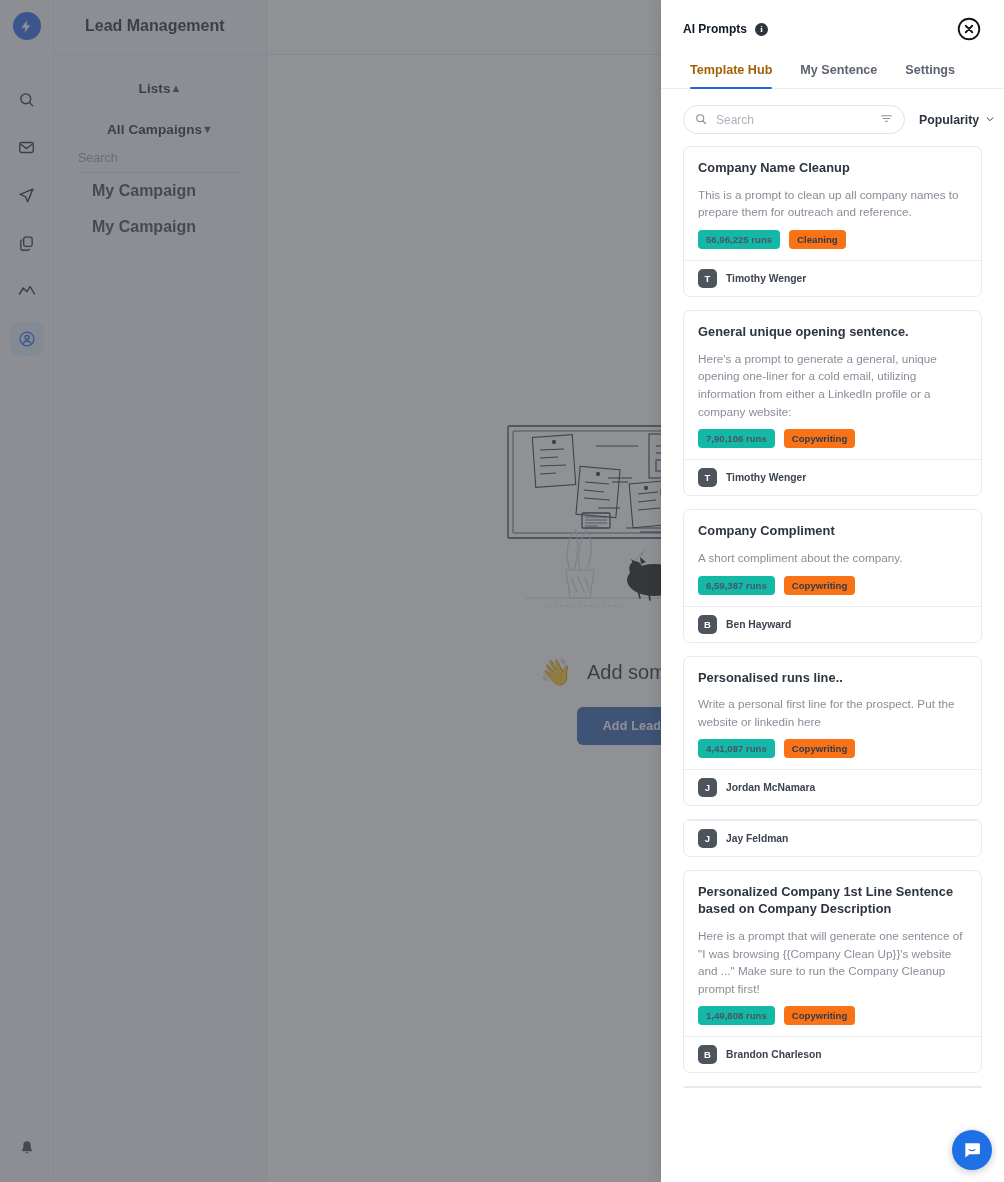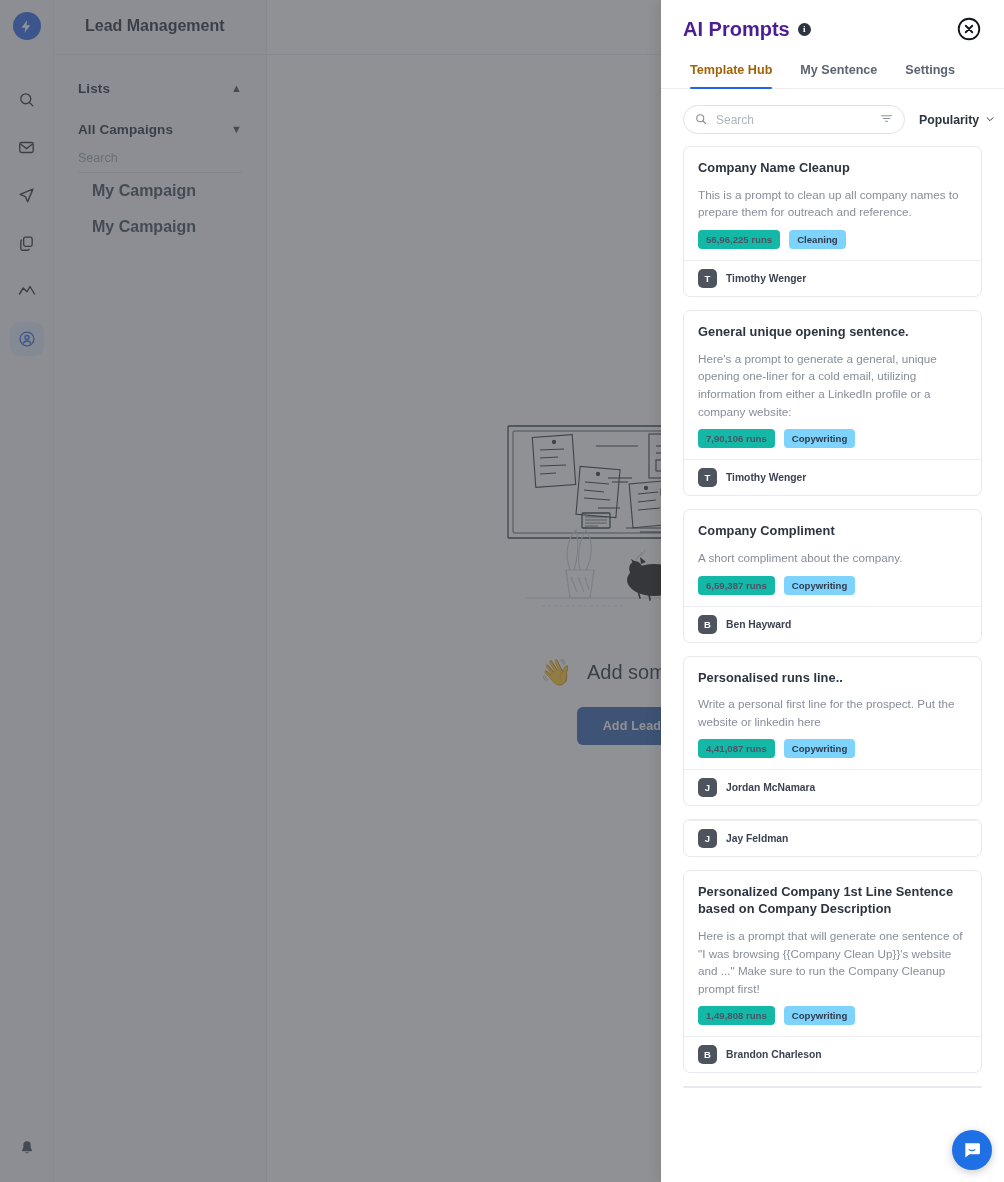--- a/index.html
+++ b/index.html
@@ -34,21 +34,21 @@
   .rail-bottom { position: absolute; bottom: 22px; left: 0; width: 54px; display: flex; justify-content: center; }
 
   .lists-panel {
     position: absolute; left: 54px; top: 0; width: 213px; height: 1182px;
     background: #f7f8fa; border-right: 1px solid #e8eaee;
   }
   .lists-head {
     height: 55px; border-bottom: 1px solid #e8eaee;
   }
   .panel-row {
-    display: flex; align-items: center; justify-content: space-between;
+    display: flex; align-items: center; justify-content: center;
     padding: 0 24px; margin-top: 26px;
   }
   .panel-row .ttl { font-size: 13.5px; font-weight: 700; color: #1f2733; letter-spacing: .1px; }
   .chev { color: #404a58; font-size: 11px; line-height: 1; }
   .mini-search {
     margin: 14px 24px 0 24px; border-bottom: 1px solid #dfe2e7;
     padding-bottom: 7px; font-size: 12.5px; color: #9aa1ab;
   }
   .camp-item { padding: 9px 24px 9px 38px; font-size: 16px; font-weight: 600; color: #3b4654; }
 
@@ -84,21 +84,21 @@
   .drawer {
     position: absolute; right: 0; top: 0; width: 343px; height: 1182px;
     background: #ffffff; box-shadow: -2px 0 14px rgba(0,0,0,0.10);
     display: flex; flex-direction: column;
   }
   .drawer-head {
     display: flex; align-items: center; justify-content: space-between;
     padding: 16px 22px 0 22px;
   }
   .drawer-title-wrap { display: flex; align-items: center; gap: 8px; }
-  .drawer-title { font-size: 20px; font-weight: 700; color: #4c1d95; }
+  .drawer-title { font-size: 12px; font-weight: 700; color: #0f172a; }
   .info-dot {
     width: 13px; height: 13px; border-radius: 50%; background: #2c343f;
     color: #fff; font-size: 9px; font-weight: 700; line-height: 13px;
     text-align: center; font-family: "Liberation Serif", serif;
   }
   .close-btn { width: 26px; height: 26px; cursor: pointer; }
 
   .tabs {
     display: flex; gap: 28px; padding: 0 22px; margin-top: 21px;
     border-bottom: 1px solid #ebedf0; position: relative;
@@ -148,21 +148,21 @@
   .card-desc {
     margin-top: 9px; font-size: 11.7px; color: #878e99;
     line-height: 1.5;
   }
   .badges { margin-top: 9px; display: flex; align-items: center; gap: 9px; }
   .badge-runs {
     background: #14b8a6; color: #4a5566; font-size: 9.6px; font-weight: 700;
     border-radius: 4px; padding: 4px 8px; white-space: nowrap;
   }
   .badge-cat {
-    background: #7dd3fc; color: #2e3a4c; font-size: 9.6px; font-weight: 700;
+    background: #f97316; color: #2e3a4c; font-size: 9.6px; font-weight: 700;
     border-radius: 4px; padding: 4px 8px; white-space: nowrap;
   }
   .card-foot {
     border-top: 1px solid #eceef1; padding: 8px 14px;
     display: flex; align-items: center; gap: 9px;
   }
   .avatar {
     width: 19px; height: 19px; border-radius: 5px; background: #4e545d;
     color: #fff; font-size: 9.5px; font-weight: 700;
     display: flex; align-items: center; justify-content: center;

